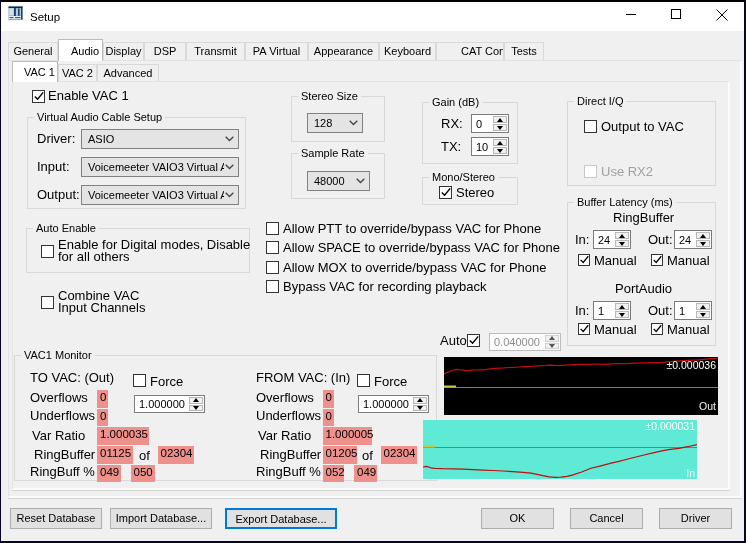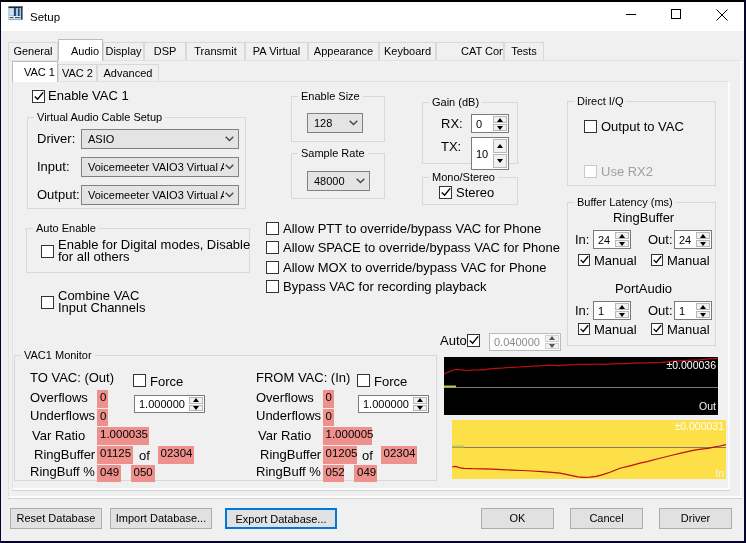--- a/index.html
+++ b/index.html
@@ -119,21 +119,21 @@
     </div>
   <div class="t" style="left:37px;top:188px;">Output:</div>
   <div class="combo" style="left:81px;top:185px;width:158px;height:20px;">
       <span class="ct" style="max-width:143px;overflow:hidden;">Voicemeeter VAIO3 Virtual Au</span>
       <svg width="9" height="6" viewBox="0 0 9 6">
         <path d="M0.7 0.7 L4.5 4.5 L8.3 0.7" fill="none" stroke="#444" stroke-width="1.3"></path>
       </svg>
     </div>
 
   <div class="g" style="left:291px;top:96px;width:94px;height:46px;">
-      <span class="gl">Enable Size</span>
+      <span class="gl">Stereo Size</span>
     </div>
   <div class="combo" style="left:307px;top:113px;width:56px;height:20px;text-decoration:underline;">
       <span class="ct">128</span>
       <svg width="9" height="6" viewBox="0 0 9 6">
         <path d="M0.7 0.7 L4.5 4.5 L8.3 0.7" fill="none" stroke="#444" stroke-width="1.3"></path>
       </svg>
     </div>
 
   <div class="g" style="left:291px;top:153px;width:94px;height:46px;">
       <span class="gl">Sample Rate</span>
@@ -154,21 +154,21 @@
       <div class="sbtns">
         <div class="sb">
           <div class="aru"></div>
         </div>
         <div class="sb">
           <div class="ard"></div>
         </div>
       </div>
     </div>
   <div class="t" style="left:441px;top:140px;">TX:</div>
-  <div class="spin" style="left:471px;top:137px;width:38px;height:33px;">
+  <div class="spin" style="left:471px;top:137px;width:38px;height:19px;">
       <span class="sv">10</span>
       <div class="sbtns">
         <div class="sb">
           <div class="aru"></div>
         </div>
         <div class="sb">
           <div class="ard"></div>
         </div>
       </div>
     </div>
@@ -366,21 +366,21 @@
 
   <div class="abs" style="left:444px;top:357px;width:274px;height:58px;background:#000;">
     <svg width="274" height="58" style="position:absolute;left:0;top:0;">
       <line x1="0" y1="30.5" x2="274" y2="30.5" stroke="#7a7a7a" stroke-width="1"></line>
       <rect x="0" y="28.5" width="12" height="2" fill="#c8c840"></rect>
       <polyline points="0,17 2,16 4,15.3 6,14.4 9,13.2 12,12.4 15,12.7 18,12.8 21,13.3 24,13.6 27,13.2 31,13.0 36,12.9 40,12.8 44,12.1 48,11.7 52,11.3 56,11.1 60,10.9 65,10.5 70,10.3 75,10.0 80,9.7 85,9.5 90,9.1 95,8.8 100,8.5 105,8.2 110,8.4 115,8.6 120,8.2 125,7.8 130,7.5 136,7.3 145,7.4 152,7.0 160,7.3 168,6.8 175,6.5 182,6.7 190,6.2 200,5.9 210,5.6 218,5.3 225,4.7 232,4.2 240,3.6 248,3.2 255,2.8 262,2.2 268,1.6 274,1.2" fill="none" stroke="#bf0d0d" stroke-width="1.2"></polyline>
       <text x="272" y="12" fill="#ffffff" font-size="10.5" font-family="Liberation Sans" text-anchor="end">±0.000036</text>
       <text x="272" y="53" fill="#f5f5ef" font-size="10.5" font-family="Liberation Sans" text-anchor="end">Out</text>
     </svg>
   </div>
-  <div class="abs" style="left:452px;top:420px;width:274px;height:59px;background:#fde047;">
+  <div class="abs" style="left:423px;top:420px;width:274px;height:59px;background:#5eead4;">
     <svg width="274" height="59" style="position:absolute;left:0;top:0;">
       <line x1="0" y1="27.5" x2="275" y2="27.5" stroke="#7a7a7a" stroke-width="1"></line>
       <rect x="0" y="25.5" width="12" height="2" fill="#c8c840"></rect>
       <polyline points="0,47 3,46.3 5,46.8 8,47.8 12,48.3 20,48.7 30,48.9 40,49.2 50,49.6 60,50.1 70,50.5 80,51.0 90,51.6 100,52.3 108,53.2 114,54.3 120,55.7 126,56.8 132,57.3 138,57.2 144,56.3 150,54.8 158,52.2 168,48.2 178,45.8 188,43.2 195,41.6 205,39.0 215,36.5 221,35.0 230,32.8 240,30.7 247,29.4 256,28.4 262,27.2 268,26.0 274,24.7" fill="none" stroke="#bf0d0d" stroke-width="1.2"></polyline>
       <text x="272" y="10" fill="#ffffff" font-size="10.5" font-family="Liberation Sans" text-anchor="end">±0.000031</text>
       <text x="272" y="57" fill="#f5f5ef" font-size="10.5" font-family="Liberation Sans" text-anchor="end">In</text>
     </svg>
   </div>
 
   <div class="btn" style="left:10px;top:508px;width:92px;height:21px;line-height:19px;">Reset Database</div>

